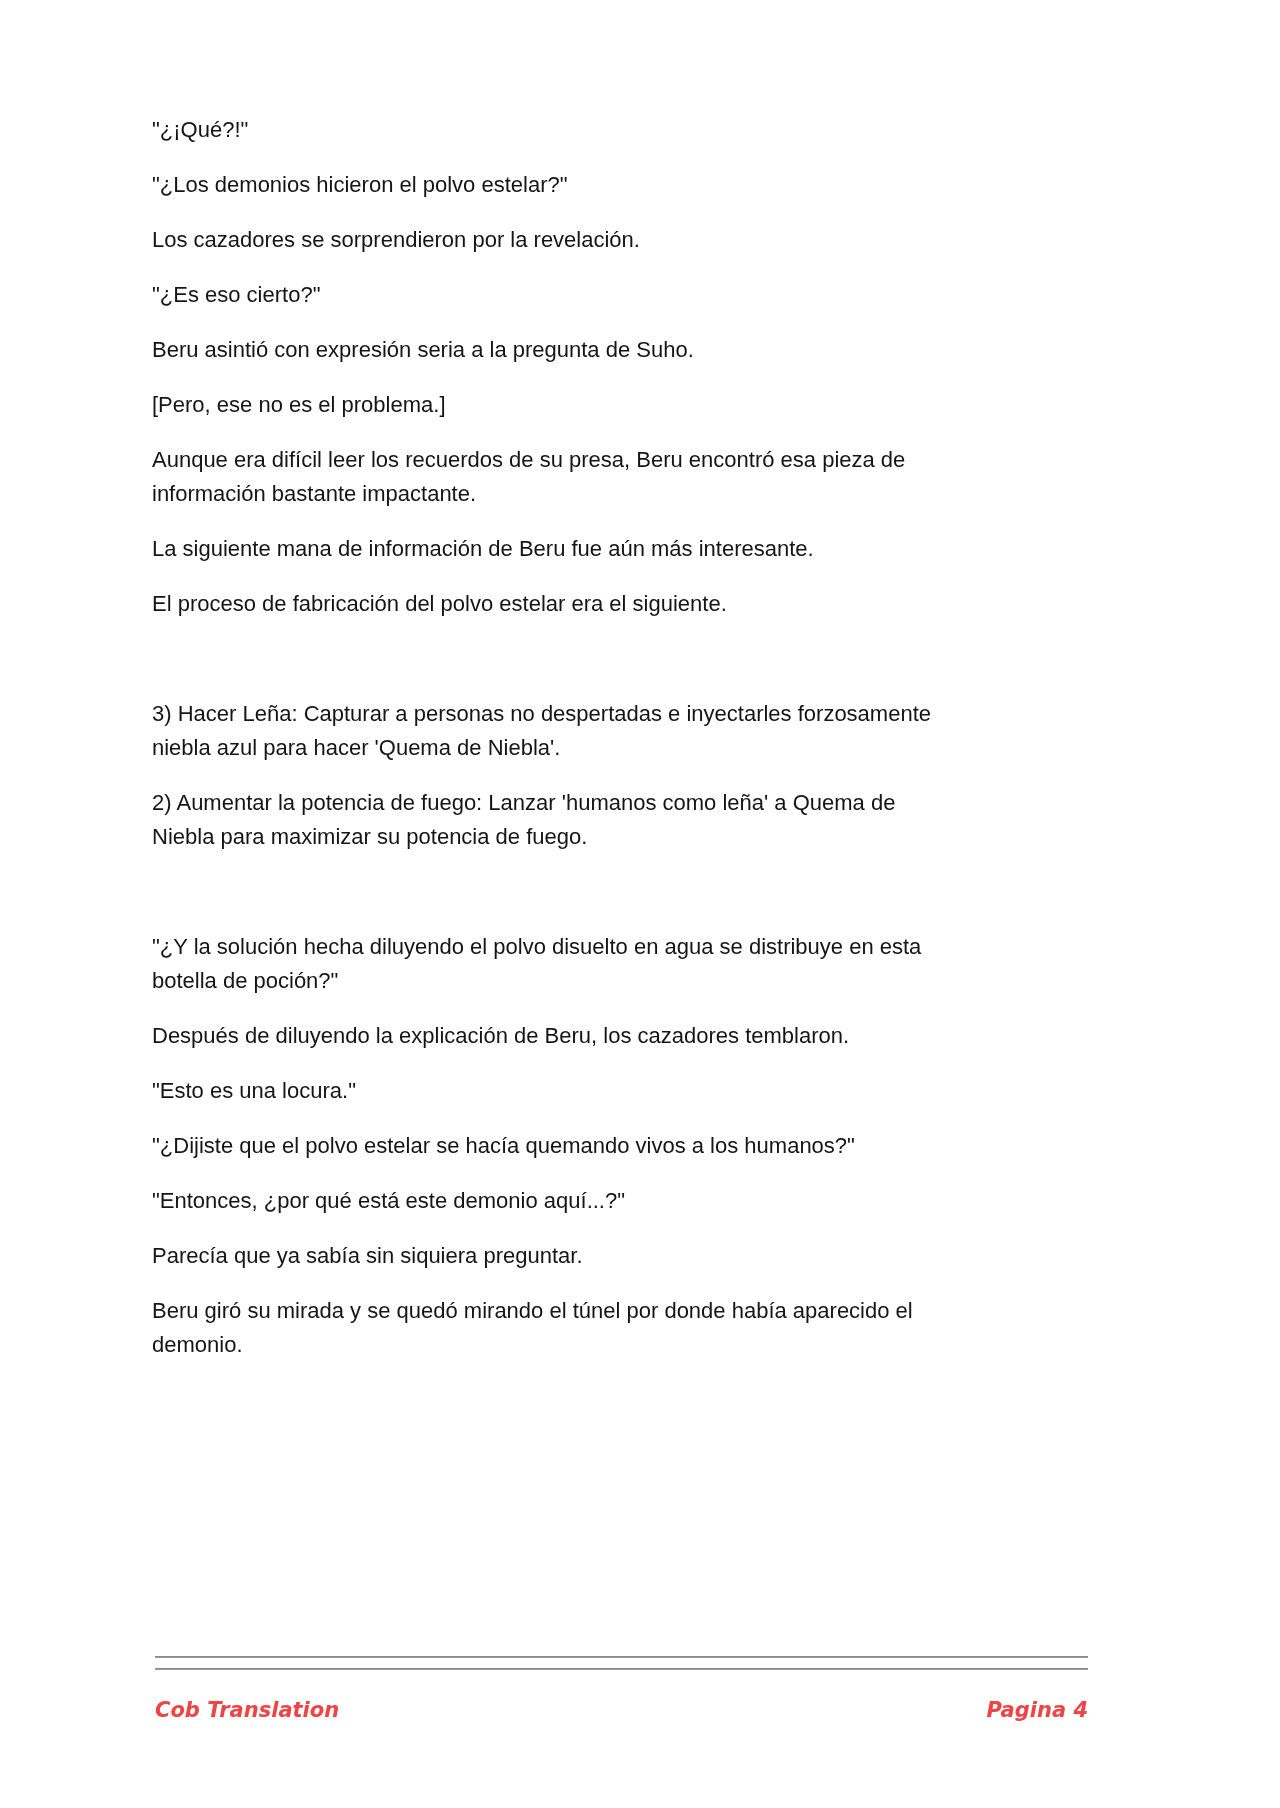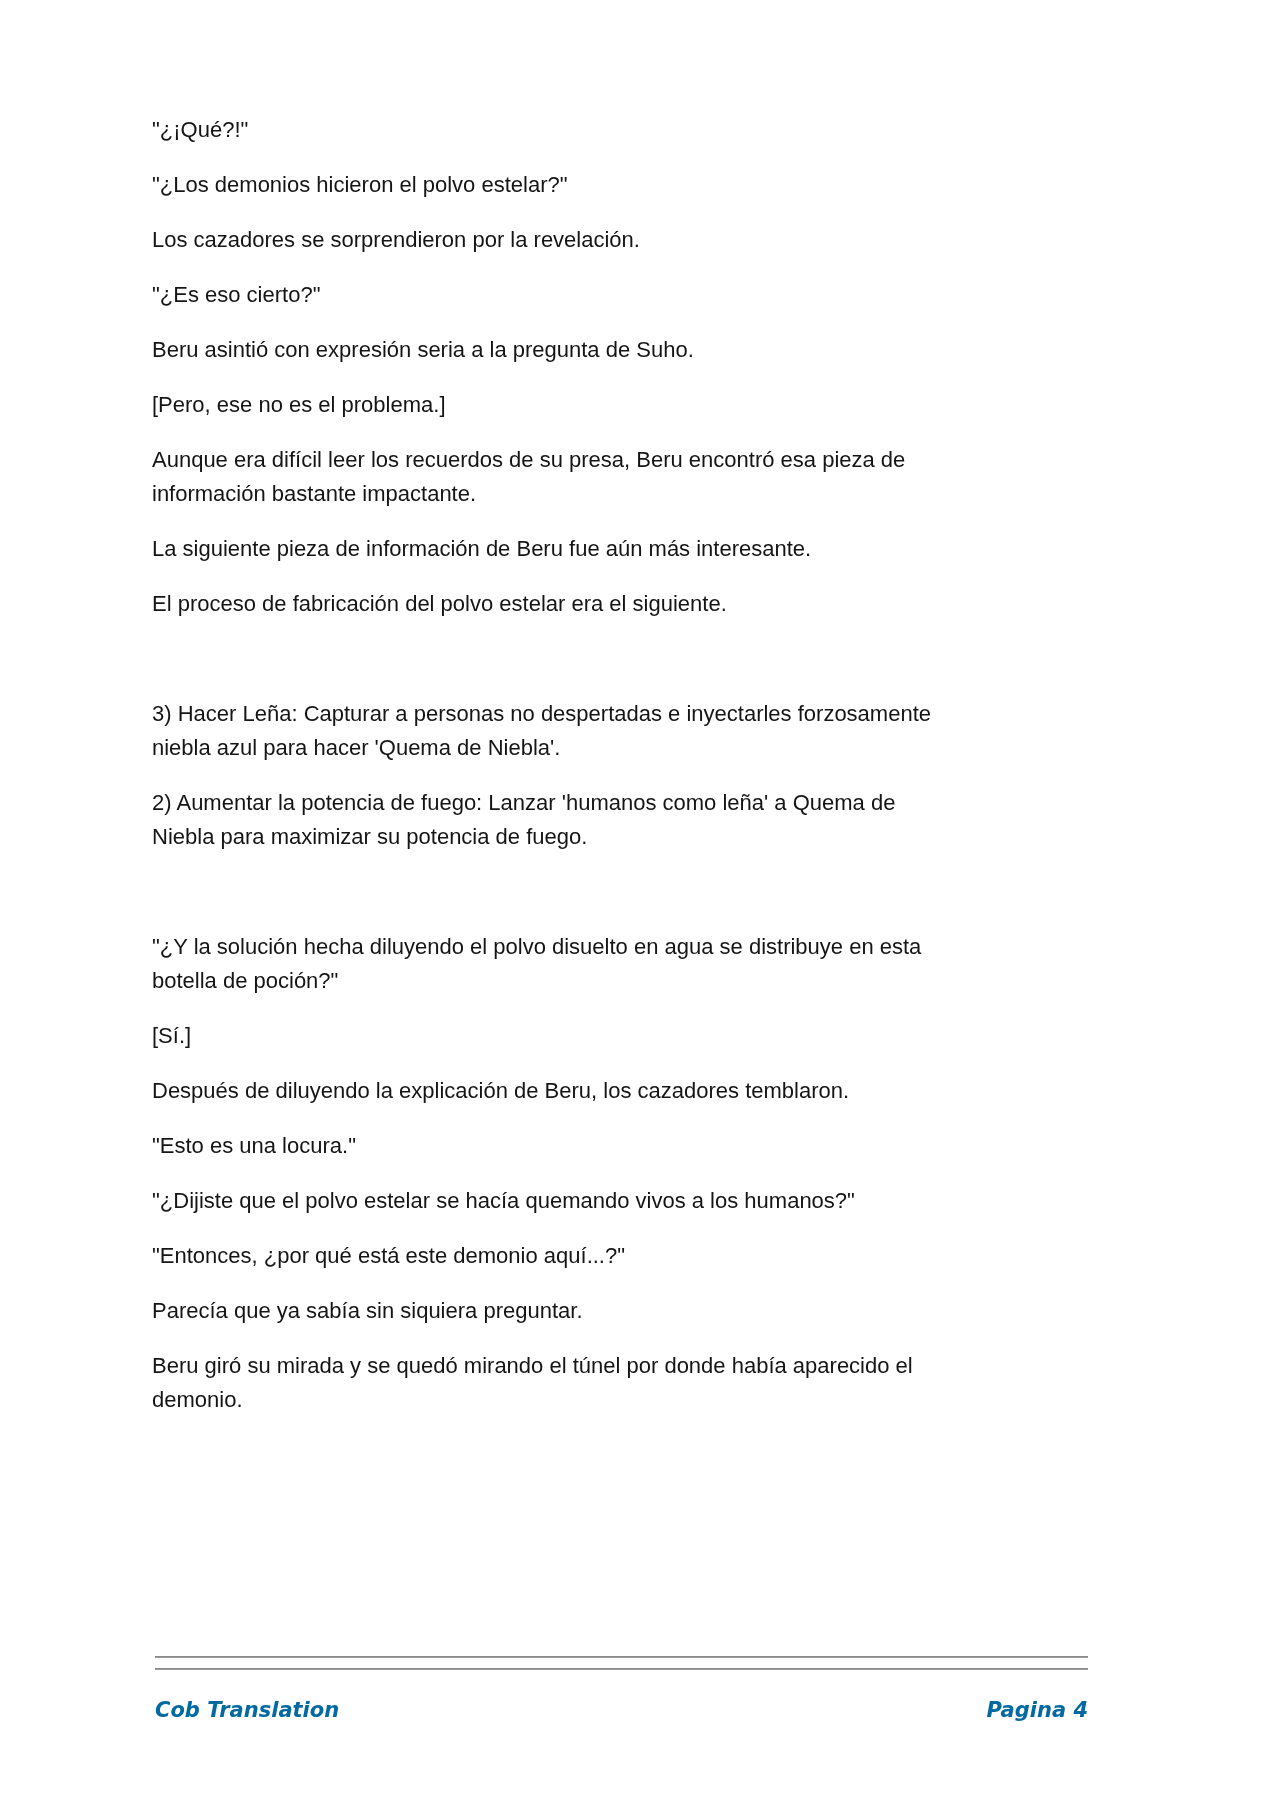--- a/index.html
+++ b/index.html
@@ -47,49 +47,48 @@
   }
   .footer-row {
     margin-top: 28px;
     display: flex;
     justify-content: space-between;
     align-items: baseline;
     font-family: "DejaVu Sans", sans-serif;
     font-style: italic;
     font-weight: 700;
     font-size: 21px;
-    color: #0369a1;
+    color: #ef4444;
   }
 </style>
 </head>
 <body>
 
 <div class="page">
 
   <div class="content">
 
   <p class="para">"¿¡Qué?!"</p>
       <p class="para">"¿Los demonios hicieron el polvo estelar?"</p>
       <p class="para">Los cazadores se sorprendieron por la revelación.</p>
       <p class="para">"¿Es eso cierto?"</p>
       <p class="para">Beru asintió con expresión seria a la pregunta de Suho.</p>
       <p class="para">[Pero, ese no es el problema.]</p>
       <p class="para">Aunque era difícil leer los recuerdos de su presa, Beru encontró esa pieza de
 información bastante impactante.</p>
-      <p class="para">La siguiente pieza de información de Beru fue aún más interesante.</p>
+      <p class="para">La siguiente mana de información de Beru fue aún más interesante.</p>
       <p class="para">El proceso de fabricación del polvo estelar era el siguiente.</p>
       <p class="para"></p>
       <p class="para">3) Hacer Leña: Capturar a personas no despertadas e inyectarles forzosamente
 niebla azul para hacer 'Quema de Niebla'.</p>
       <p class="para">2) Aumentar la potencia de fuego: Lanzar 'humanos como leña' a Quema de
 Niebla para maximizar su potencia de fuego.</p>
       <p class="para"></p>
       <p class="para">"¿Y la solución hecha diluyendo el polvo disuelto en agua se distribuye en esta
 botella de poción?"</p>
-      <p class="para">[Sí.]</p>
       <p class="para">Después de diluyendo la explicación de Beru, los cazadores temblaron.</p>
       <p class="para">"Esto es una locura."</p>
       <p class="para">"¿Dijiste que el polvo estelar se hacía quemando vivos a los humanos?"</p>
       <p class="para">"Entonces, ¿por qué está este demonio aquí...?"</p>
       <p class="para">Parecía que ya sabía sin siquiera preguntar.</p>
       <p class="para">Beru giró su mirada y se quedó mirando el túnel por donde había aparecido el
 demonio.</p>
     </div>
 
   <div class="footer">

